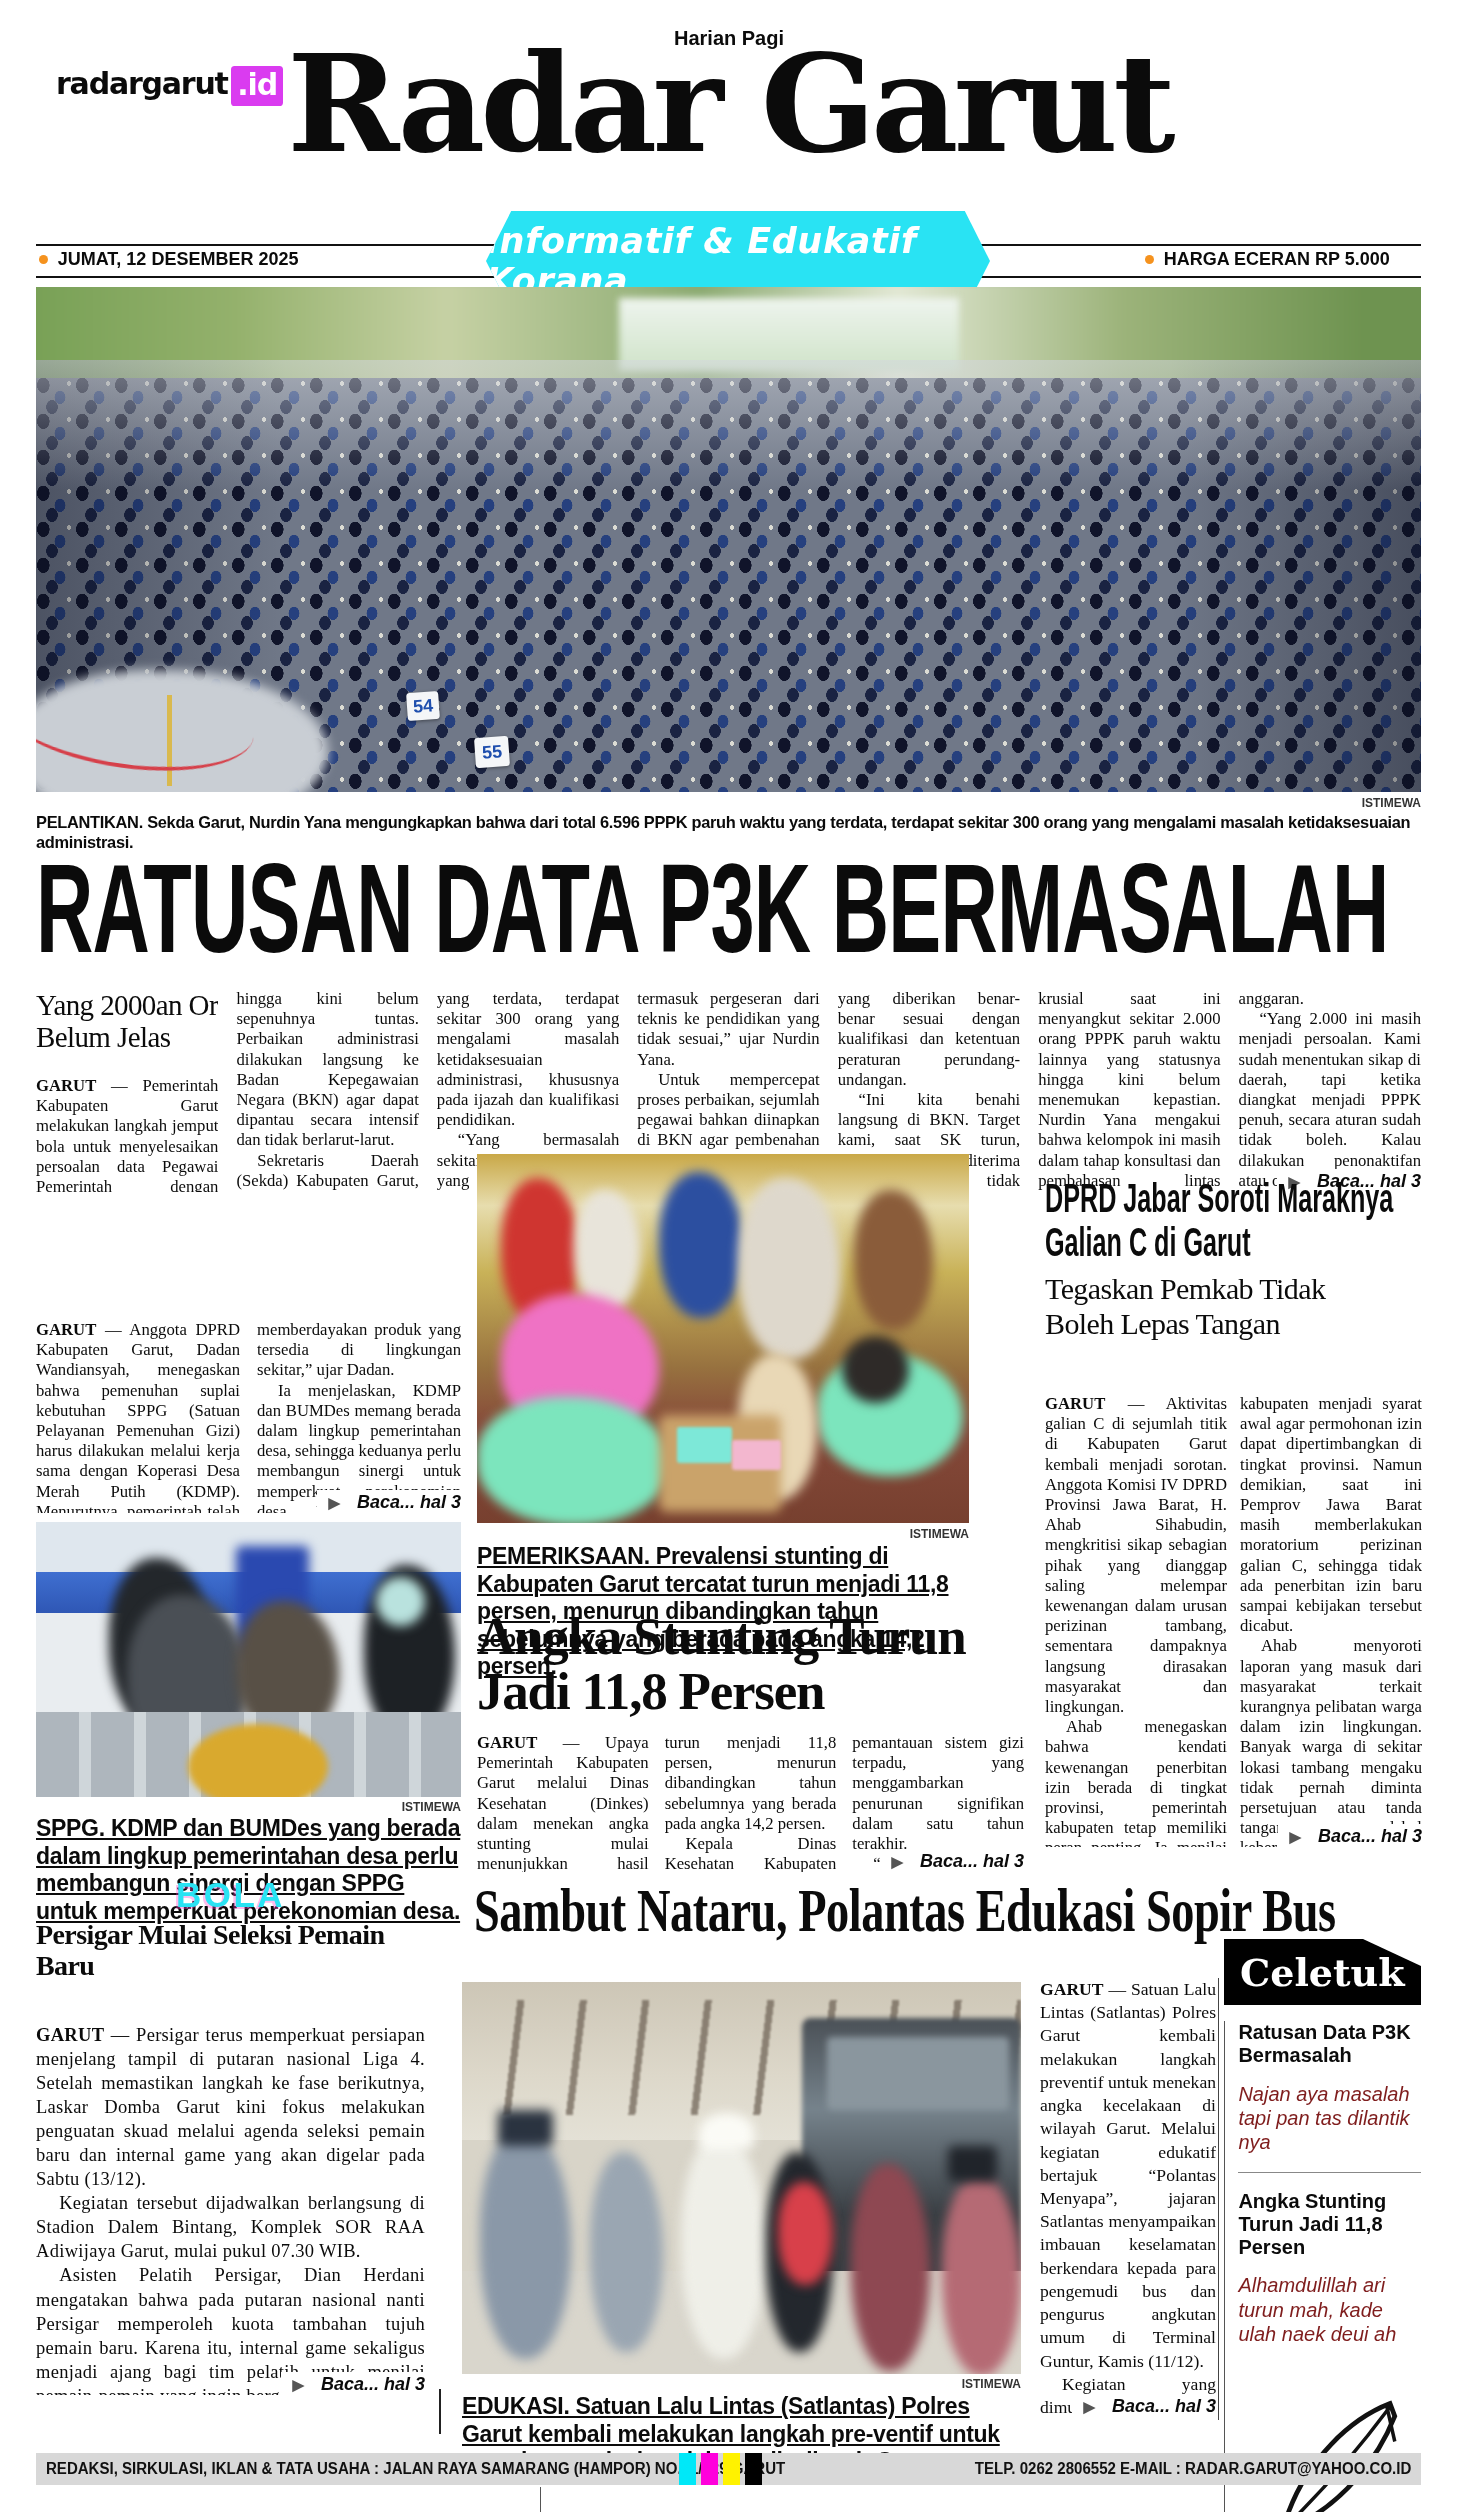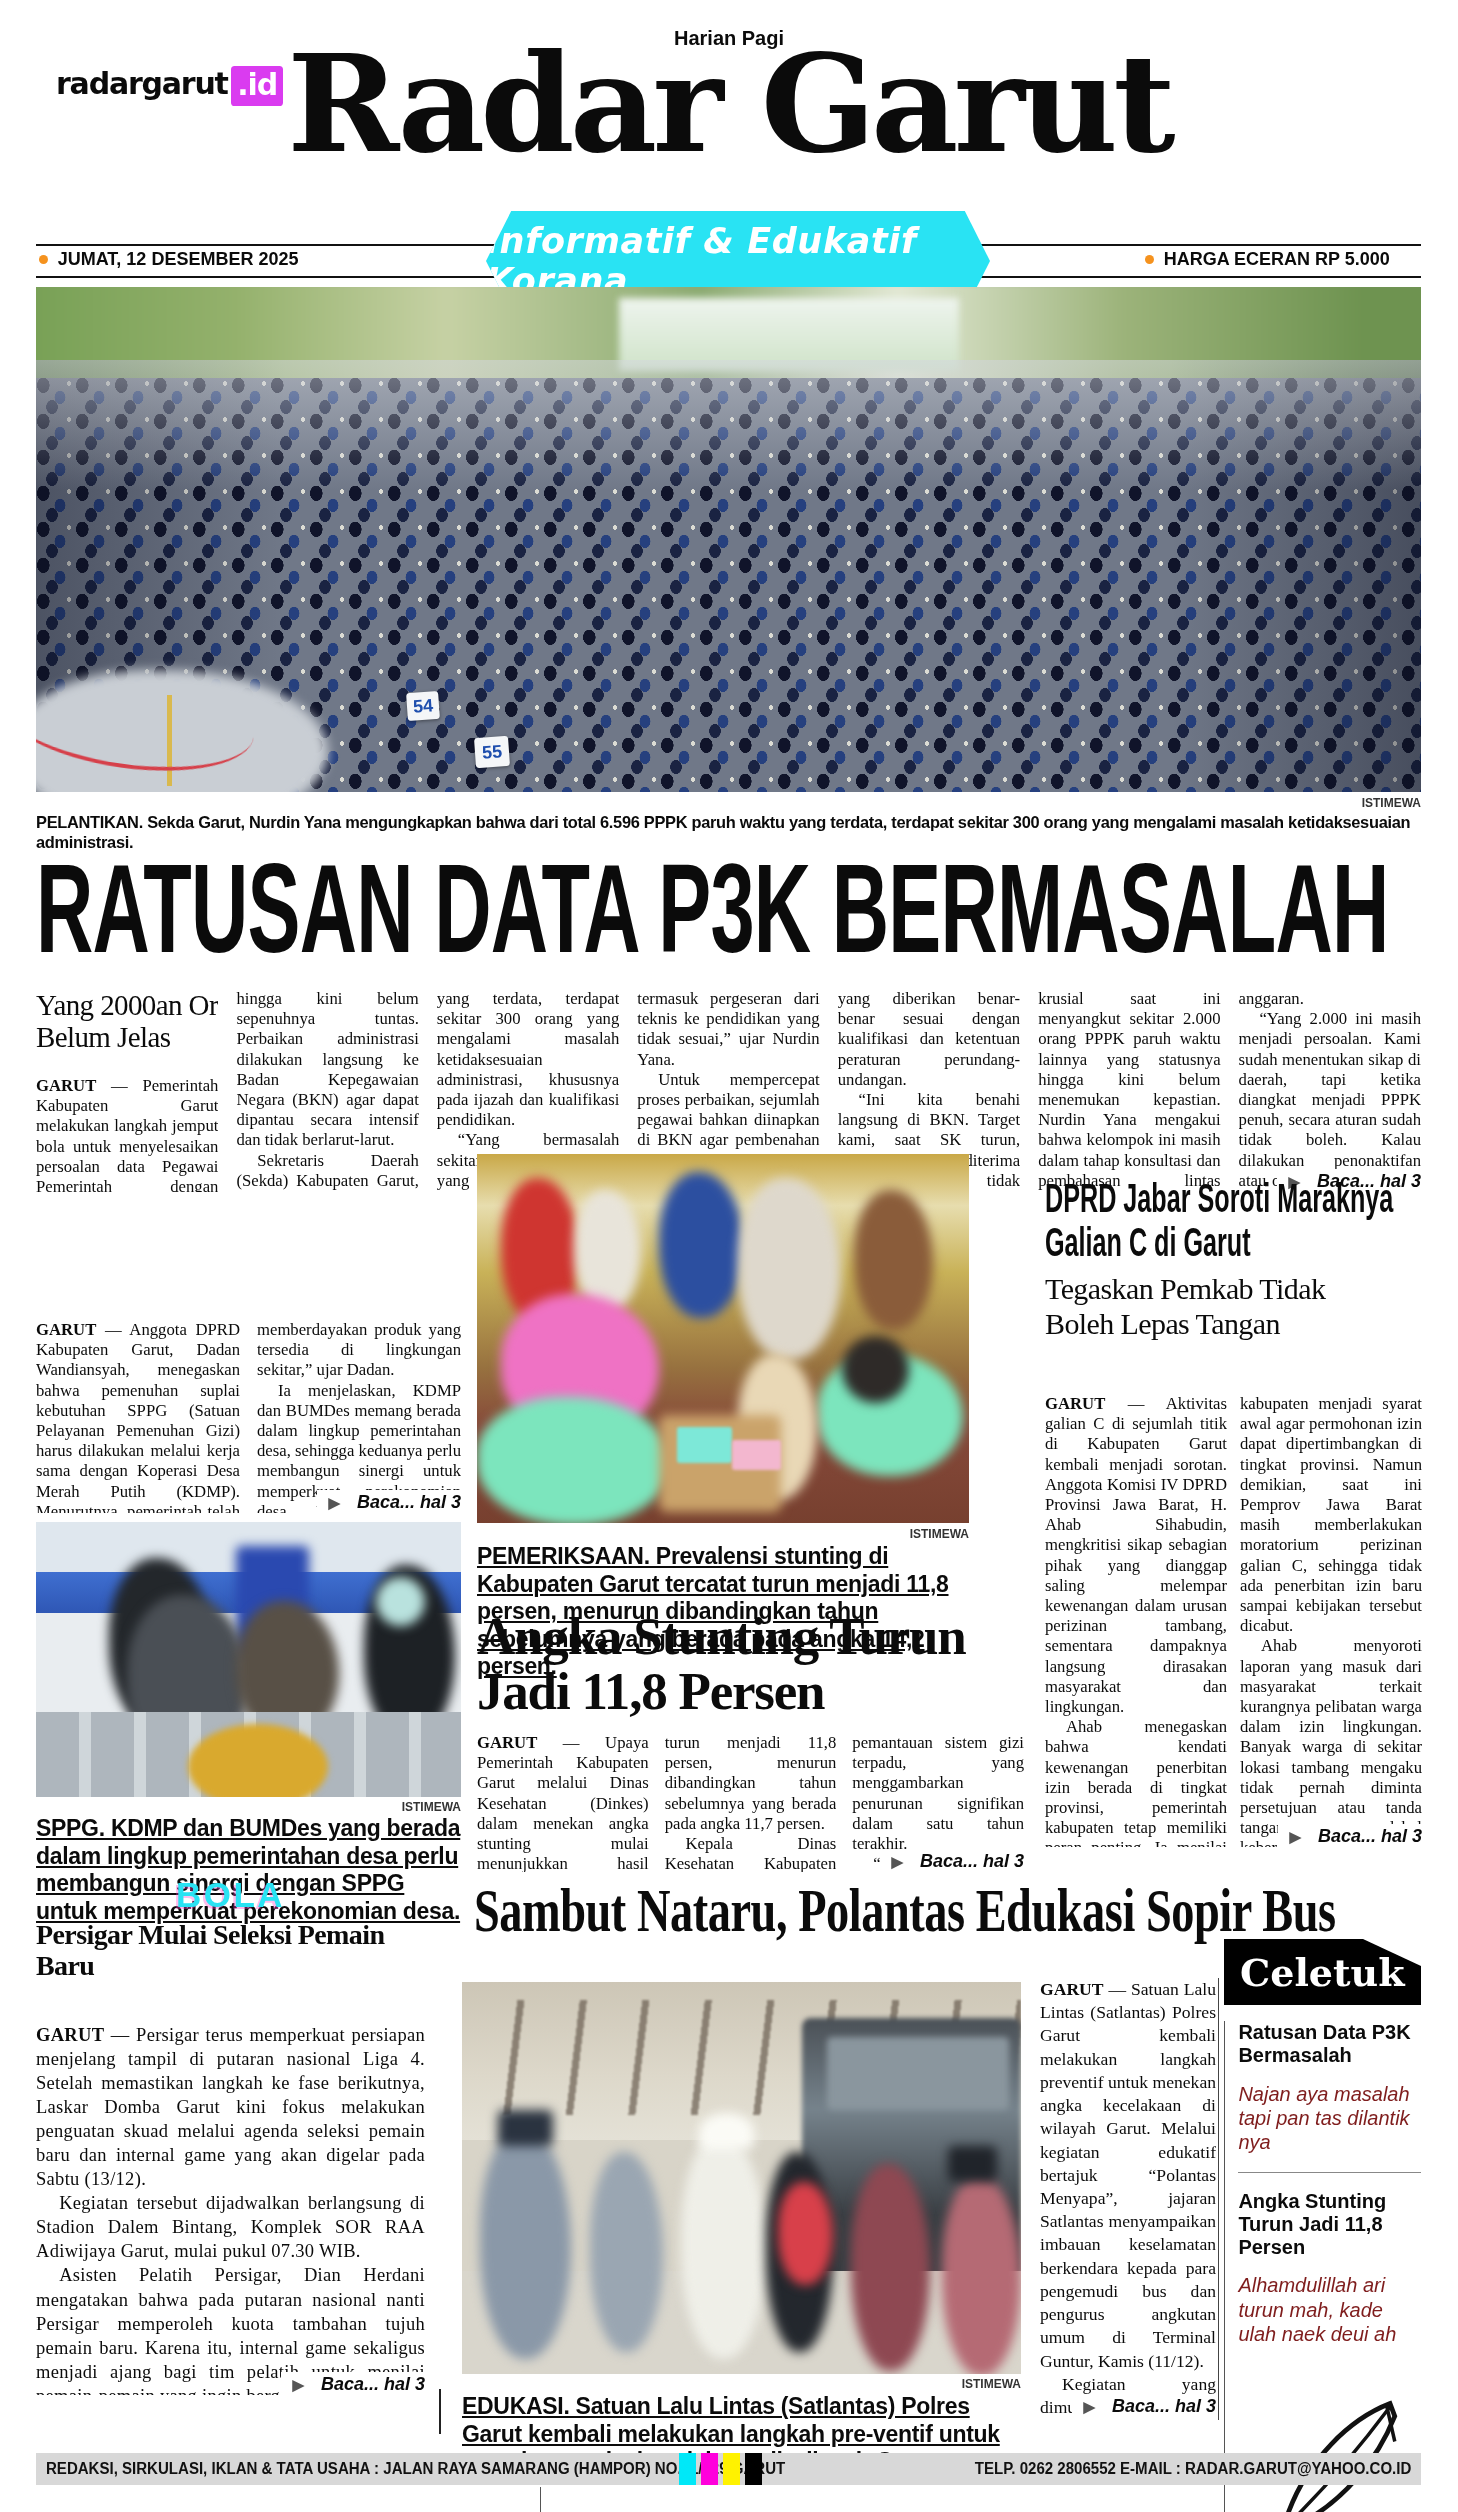--- a/index.html
+++ b/index.html
@@ -226,21 +226,21 @@
     <div class="blob" style="left:255px;top:286px;width:49px;height:30px;background:#f3b7cf;border-radius:2.4px;filter:blur(1.8px);"></div>
   </div>
   <div class="credit" style="left:477px;top:1527px;width:492px;">ISTIMEWA</div>
   <div class="caption big" style="left:477px;top:1543px;width:492px;">PEMERIKSAAN. Prevalensi stunting di Kabupaten Garut tercatat turun menjadi 11,8 persen, menurun dibandingkan tahun sebelumnya yang berada pada angka 14,2 persen.</div>
   <div class="h-serif" style="left:477px;top:1609px;width:547px;font-size:53px;line-height:1.04;letter-spacing:-1.2px;">Angka Stunting Turun Jadi 11,8 Persen</div>
   <div class="cols" style="left:477px;top:1733px;width:547px;height:139px;grid-template-columns:1fr 1fr 1fr;gap:16px;">
     <div class="col">
         <p><b>GARUT</b> — Upaya Pemerintah Kabupaten Garut melalui Dinas Kesehatan (Dinkes) dalam menekan angka stunting mulai menunjukkan hasil positif. Pada tahun 2025, prevalensi stunting di Kabupaten Garut tercatat</p>
       </div>
     <div class="col">
-        <p>turun menjadi 11,8 persen, menurun dibandingkan tahun sebelumnya yang berada pada angka 11,7 persen.</p>
+        <p>turun menjadi 11,8 persen, menurun dibandingkan tahun sebelumnya yang berada pada angka 14,2 persen.</p>
         <p>Kepala Dinas Kesehatan Kabupaten Garut, Leli Yuliani menjelaskan bahwa data tersebut berdasarkan hasil</p>
       </div>
     <div class="col">
       <div>
           <p>pemantauan sistem gizi terpadu, yang menggambarkan penurunan signifikan dalam satu tahun terakhir.</p>
           <p>“Kalau berdasarkan data sigizi terpadu, tahun ini kita berada di angka sekitar 11,8</p>
         </div>
       <div class="baca">
           <span class="tri">▶</span>
           <span>Baca... hal 3</span>

